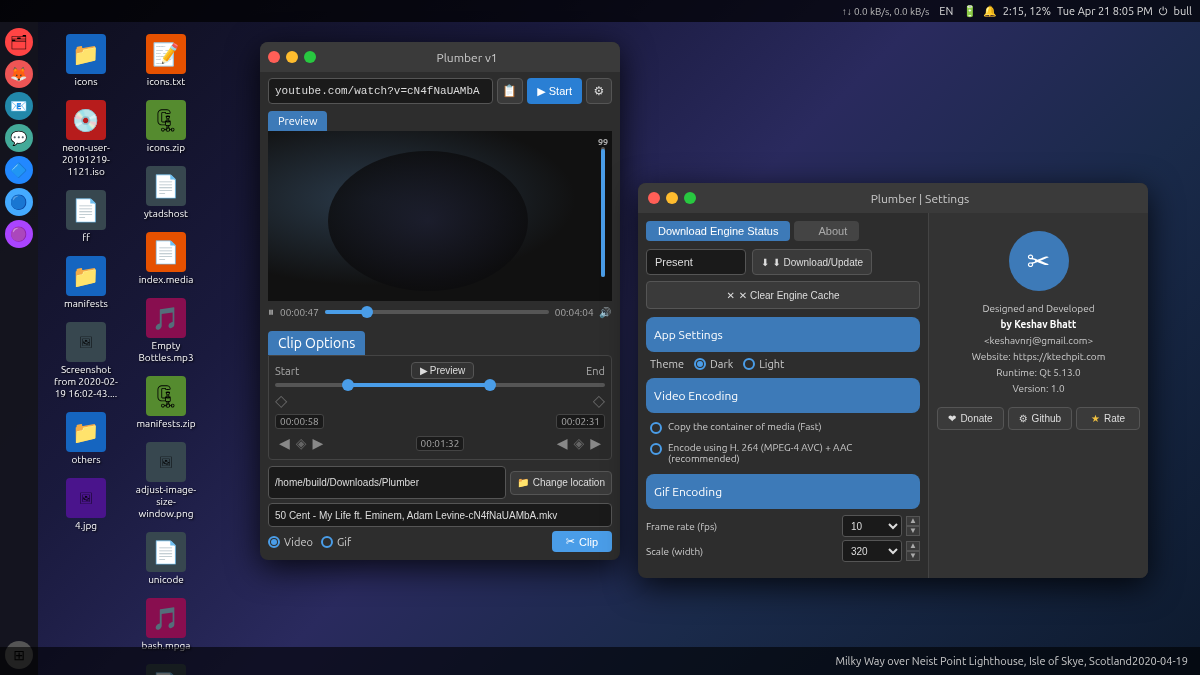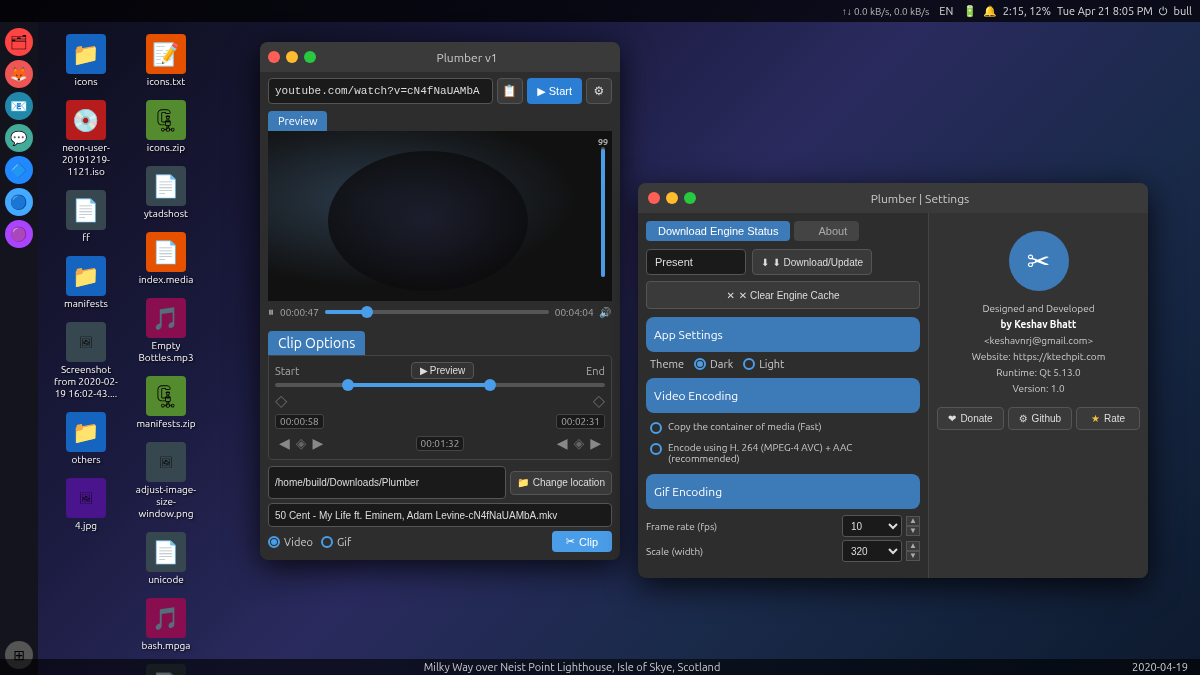--- a/index.html
+++ b/index.html
@@ -99,25 +99,25 @@
       font-size: 14px;
       cursor: pointer;
     }
 
     
     .status-bar-bottom {
       position: absolute;
       bottom: 0;
       left: 0;
       right: 0;
-      height: 16px;
+      height: 28px;
       background: rgba(0,0,0,0.6);
       display: flex;
       align-items: center;
-      justify-content: space-between;
+      justify-content: flex-end;
       padding: 0 12px;
       font-size: 11px;
       color: #ccc;
       z-index: 100;
     }
 
     
     .plumber-window {
       position: absolute;
       top: 42px;

